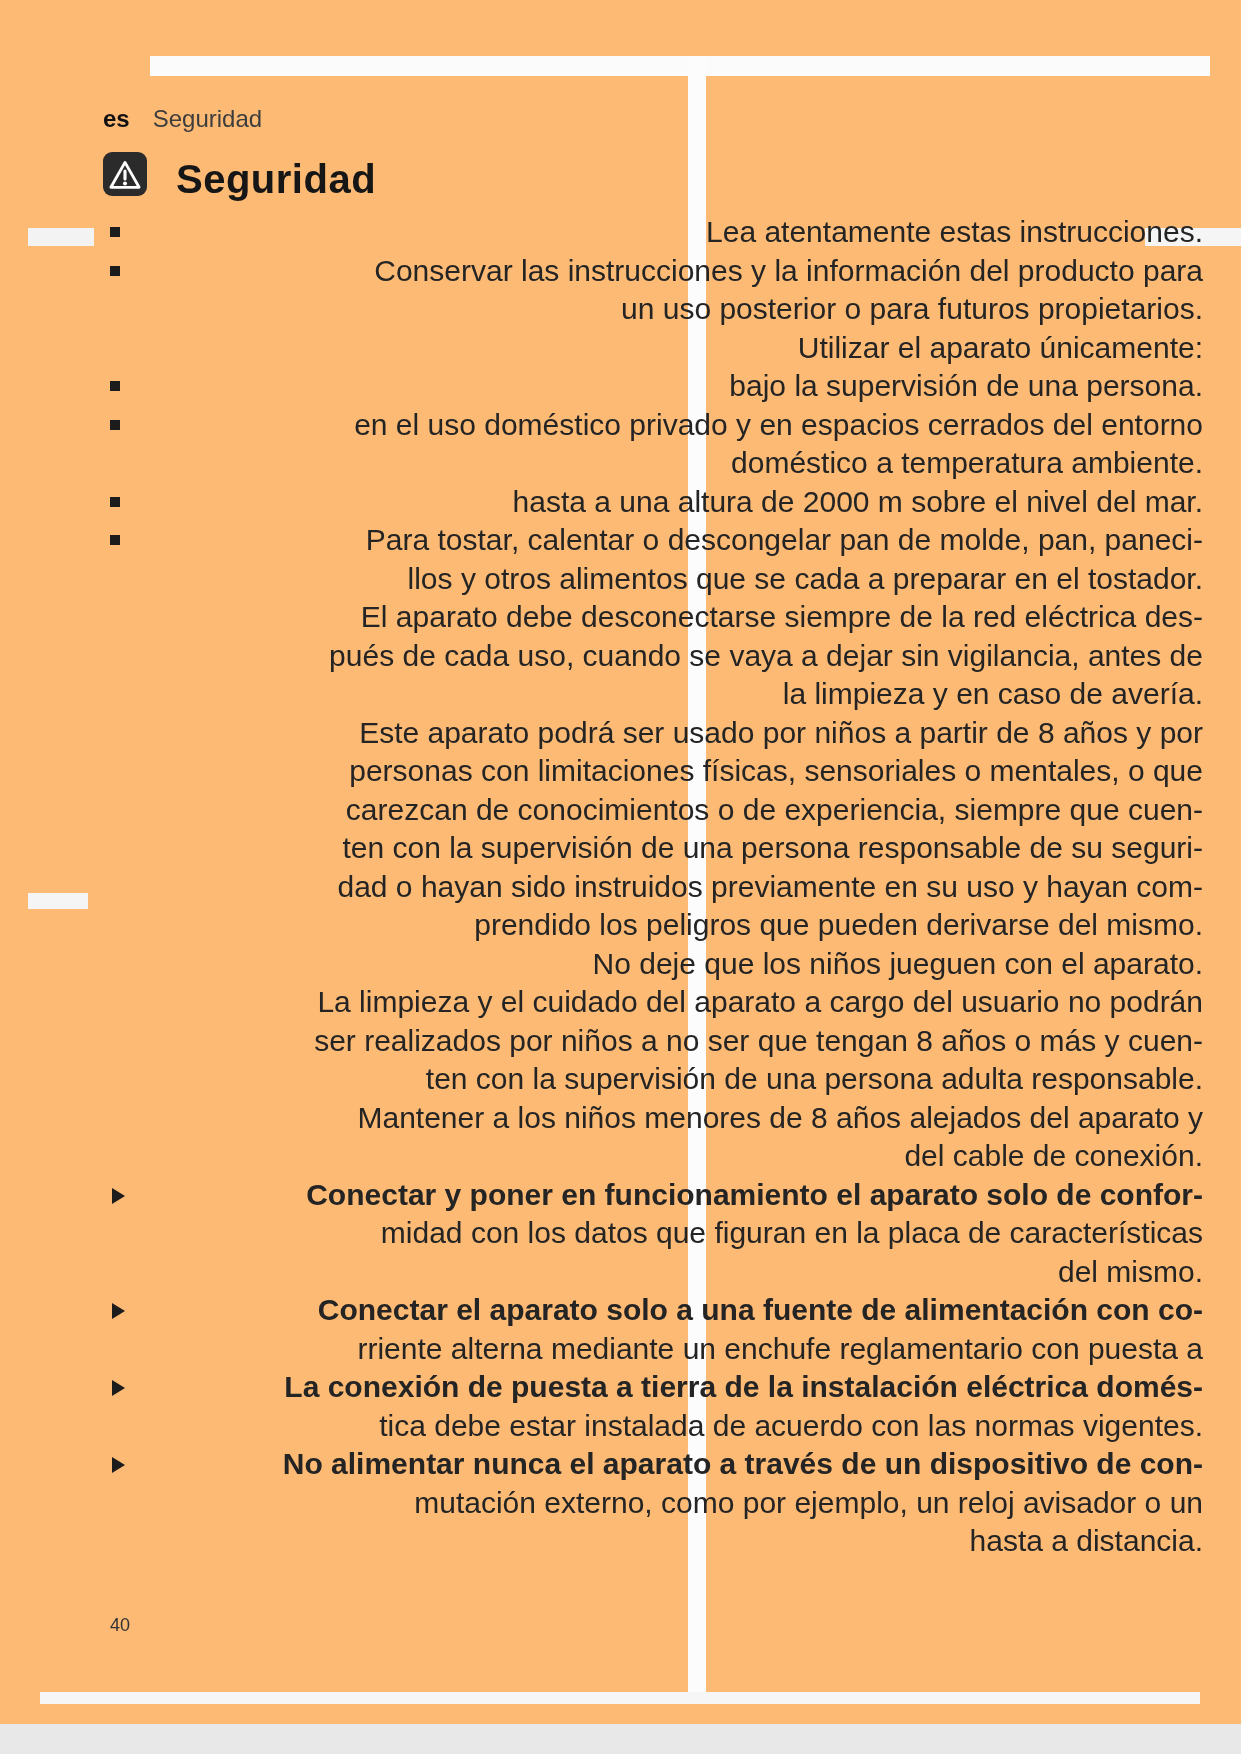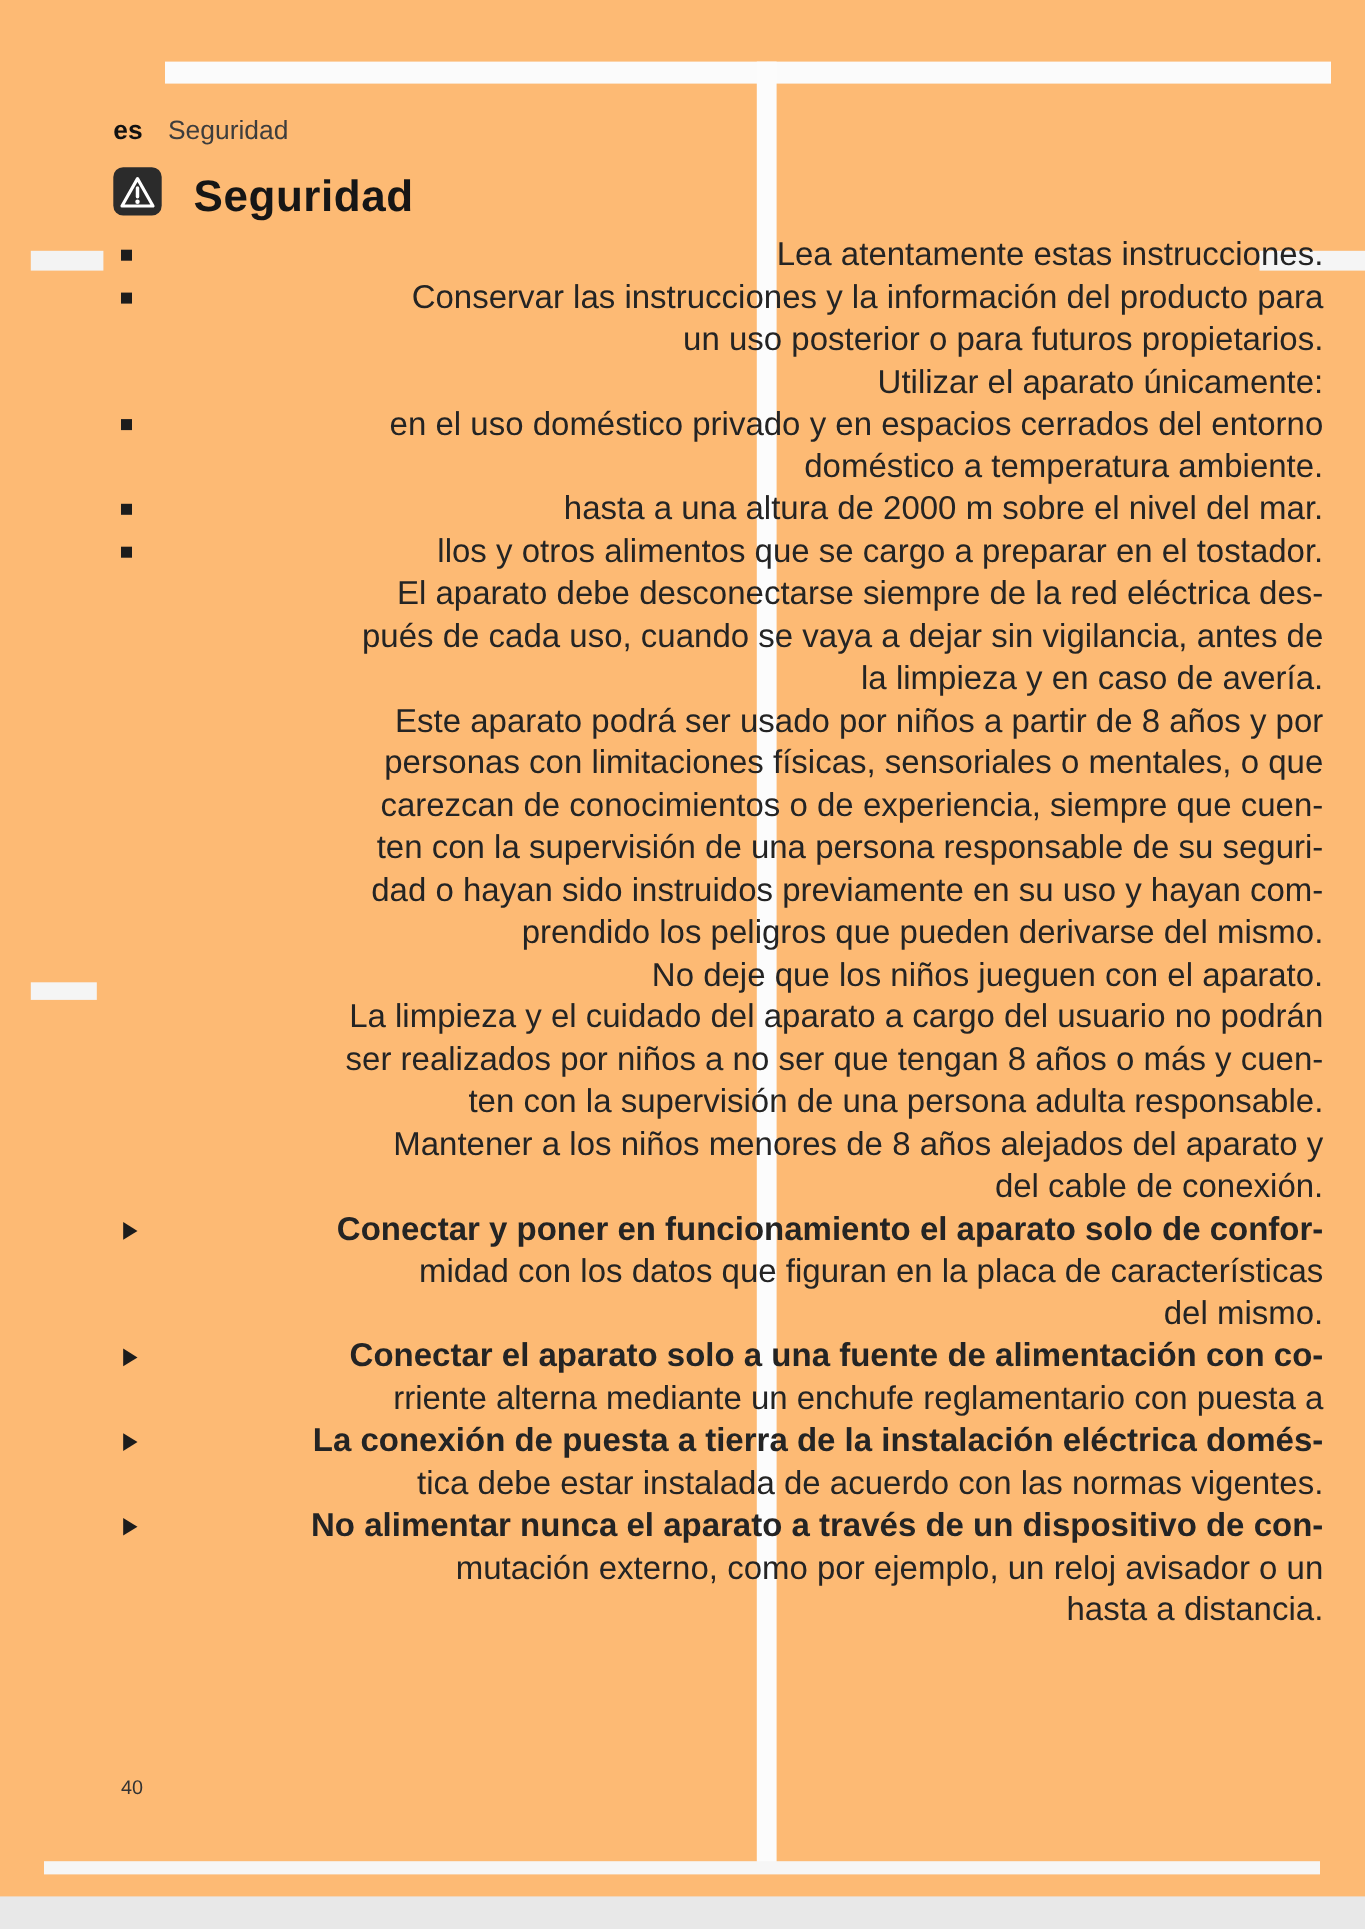--- a/index.html
+++ b/index.html
@@ -97,30 +97,35 @@
       <div class="block bullet">
         <span class="marker"></span>
         <div class="line">Conservar las instrucciones y la información del producto para</div>
         <div class="line">un uso posterior o para futuros propietarios.</div>
       </div>
       <div class="block para">
         <div class="line">Utilizar el aparato únicamente:</div>
       </div>
       <div class="block bullet">
         <span class="marker"></span>
+        <div class="line">bajo la supervisión de una persona.</div>
+      </div>
+      <div class="block bullet">
+        <span class="marker"></span>
         <div class="line">en el uso doméstico privado y en espacios cerrados del entorno</div>
         <div class="line">doméstico a temperatura ambiente.</div>
       </div>
       <div class="block bullet">
         <span class="marker"></span>
         <div class="line">hasta a una altura de 2000 m sobre el nivel del mar.</div>
       </div>
       <div class="block bullet">
         <span class="marker"></span>
-        <div class="line">llos y otros alimentos que se cargo a preparar en el tostador.</div>
+        <div class="line">Para tostar, calentar o descongelar pan de molde, pan, paneci-</div>
+        <div class="line">llos y otros alimentos que se cada a preparar en el tostador.</div>
       </div>
       <div class="block para">
         <div class="line">El aparato debe desconectarse siempre de la red eléctrica des-</div>
         <div class="line">pués de cada uso, cuando se vaya a dejar sin vigilancia, antes de</div>
         <div class="line">la limpieza y en caso de avería.</div>
       </div>
       <div class="block para">
         <div class="line">Este aparato podrá ser usado por niños a partir de 8 años y por</div>
         <div class="line">personas con limitaciones físicas, sensoriales o mentales, o que</div>
         <div class="line">carezcan de conocimientos o de experiencia, siempre que cuen-</div>

